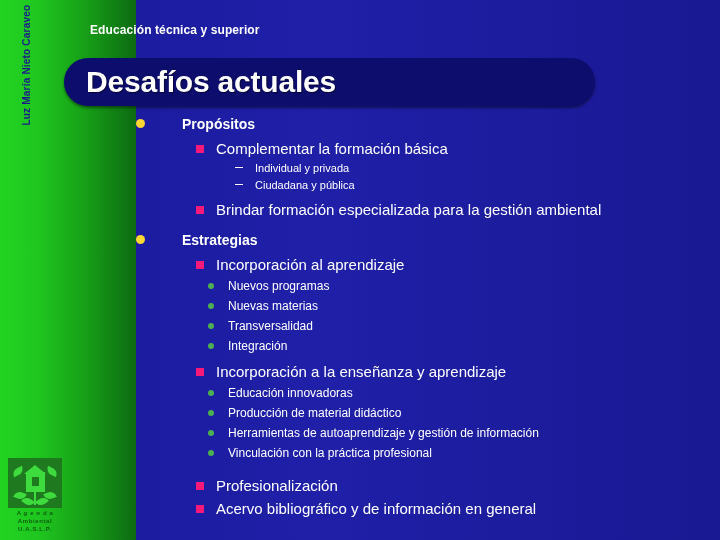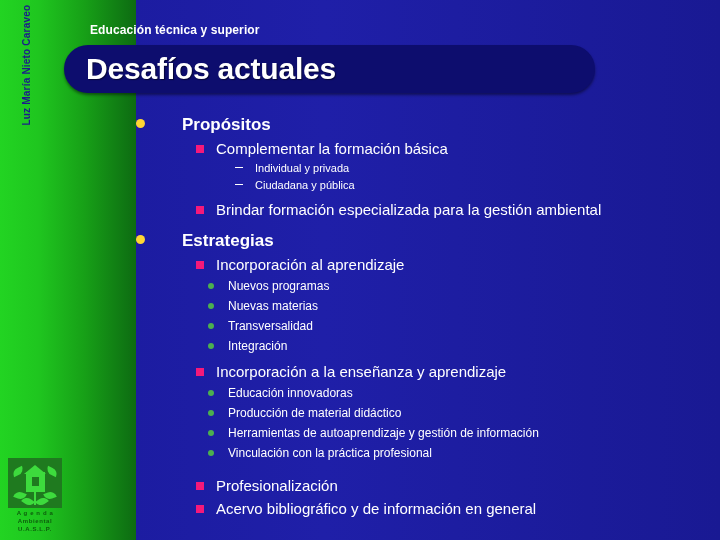--- a/index.html
+++ b/index.html
@@ -55,21 +55,21 @@
     color: #ffffff;
     font-size: 12px;
     font-weight: bold;
     letter-spacing: 0.1px;
     white-space: nowrap;
     margin-left: 12px;
   }
   .title-pill {
     position: absolute;
     left: 64px;
-    top: 45px;
+    top: 58px;
     width: 531px;
     height: 48px;
     border-radius: 24px;
     background: #0d0d6e;
     box-shadow: 0 2px 3px rgba(0,0,0,0.45);
   }
   .title-text {
     position: absolute;
     left: 22px;
     top: 7px;
@@ -100,21 +100,21 @@
     display: block;
   }
   .row .txt {
     display: block;
   }
 
   
   .lvl1 {
     height: 25px;
     padding-left: 46px;
-    font-size: 17px;
+    font-size: 14px;
     font-weight: bold;
   }
   .lvl1 .marker {
     left: 0px;
     top: 7px;
     width: 9px; height: 9px;
     border-radius: 50%;
     background: #ffd633;
   }
   .lvl1 .txt { line-height: 25px; }

